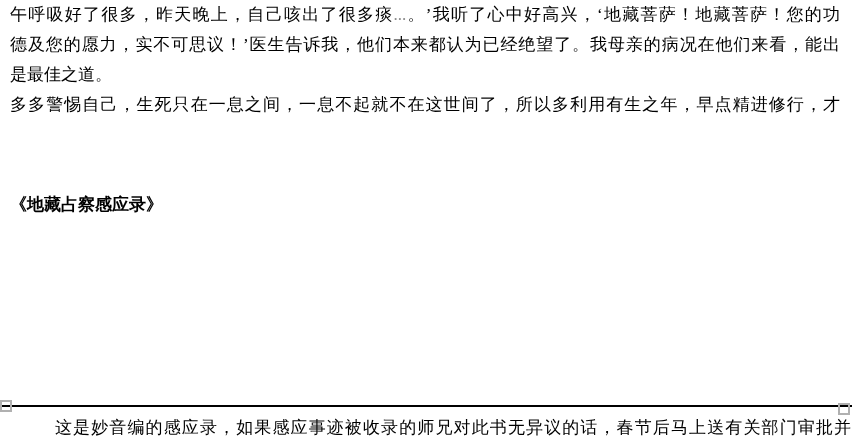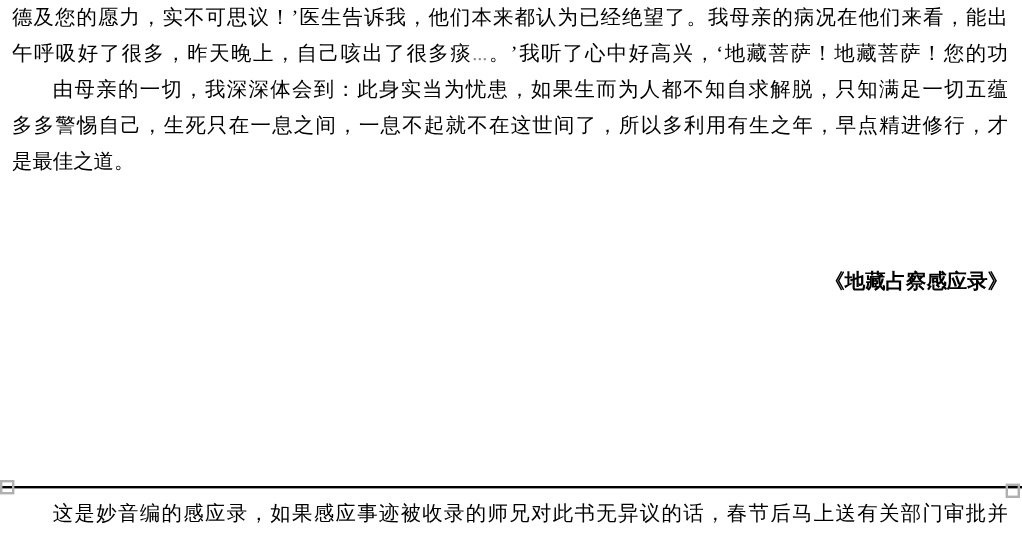--- a/index.html
+++ b/index.html
@@ -36,21 +36,21 @@
   }
   .line.indent {
     text-indent: 2em;
   }
   .dots {
     color: #8a8a8a;
   }
   .title-line {
     margin-top: 70px;
     height: 30px;
-    text-align: right;
+    text-align: left;
     font-weight: bold;
   }
   .divider-line {
     position: absolute;
     left: 0;
     top: 405px;
     width: 852px;
     height: 2px;
     background: #000000;
   }
@@ -65,38 +65,37 @@
   .handle-left {
     left: 0;
     top: 400px;
   }
   .handle-right {
     left: 838px;
     top: 403px;
   }
   .footerblock {
     position: absolute;
-    left: 10px;
+    left: 21px;
     top: 413px;
     width: 830px;
   }
 </style>
 </head>
 <body>
 
 <div class="page">
 
   <div class="textblock">
+    <div class="line"><span>午呼吸好了很多，昨天晚上，自己咳出了很多痰</span><span class="dots">...</span><span>。’我听了心中好高兴，‘地藏菩萨！地藏菩萨！您的功</span></div>
+
     <div class="line">德及您的愿力，实不可思议！’医生告诉我，他们本来都认为已经绝望了。我母亲的病况在他们来看，能出</div>
 
-    <div class="line"><span>午呼吸好了很多，昨天晚上，自己咳出了很多痰</span><span class="dots">...</span><span>。’我听了心中好高兴，‘地藏菩萨！地藏菩萨！您的功</span></div>
-
-    <div class="line indent">由母亲的一切，我深深体会到：此身实当为忧患，如果生而为人都不知自求解脱，只知满足一切五蕴</div>
+    <div class="line end">是最佳之道。</div>
     <div class="line">多多警惕自己，生死只在一息之间，一息不起就不在这世间了，所以多利用有生之年，早点精进修行，才</div>
-    <div class="line end">是最佳之道。</div>
 
     <div class="title-line">《地藏占察感应录》</div>
   </div>
 
   <div class="divider-line"></div>
   <div class="handle handle-left"></div>
   <div class="handle handle-right"></div>
 
   <div class="footerblock">
     <div class="line indent">这是妙音编的感应录，如果感应事迹被收录的师兄对此书无异议的话，春节后马上送有关部门审批并</div>

